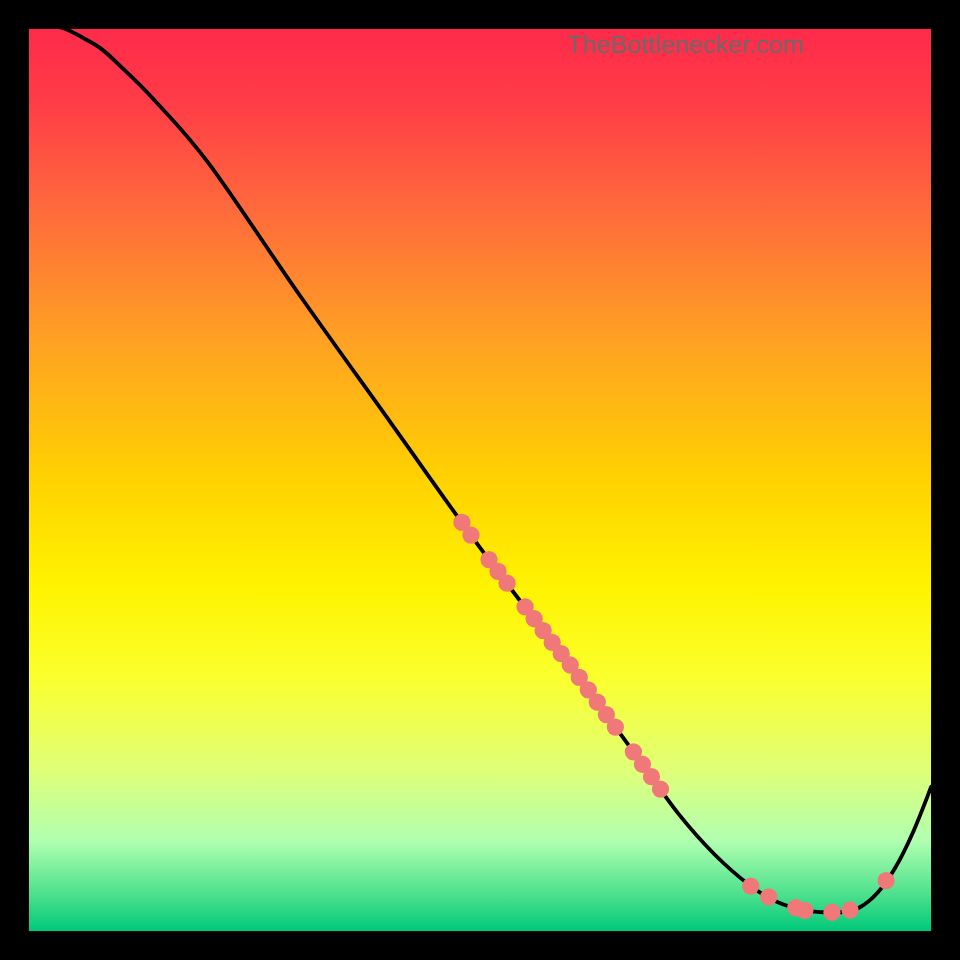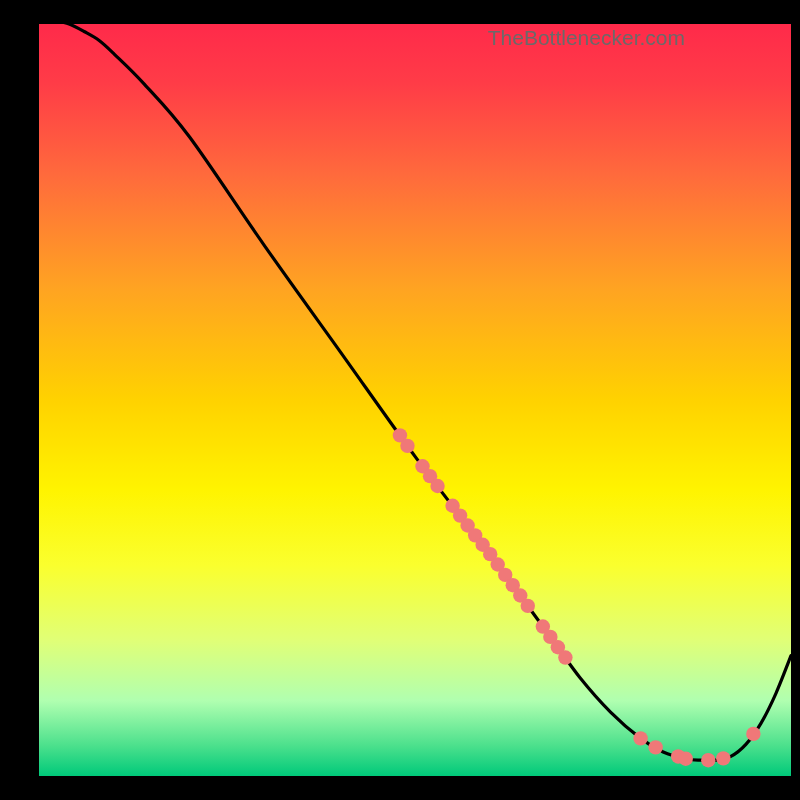--- a/index.html
+++ b/index.html
@@ -4,21 +4,20 @@
 <style>
   * { margin: 0; padding: 0; box-sizing: border-box; }
   html, body { width: 800px; height: 800px; background: #000; overflow: hidden; }
   .frame {
     position: absolute;
     left: 24px;
     top: 24px;
     width: 676px;
     height: 752px;
     background: #000;
-    margin-left: 15px;
   }
   .watermark {
     position: absolute;
     top: 2px;
     right: 30px;
     font-family: Arial, Helvetica, sans-serif;
     font-size: 21px;
     color: #6a6a6a;
     z-index: 10;
   }

